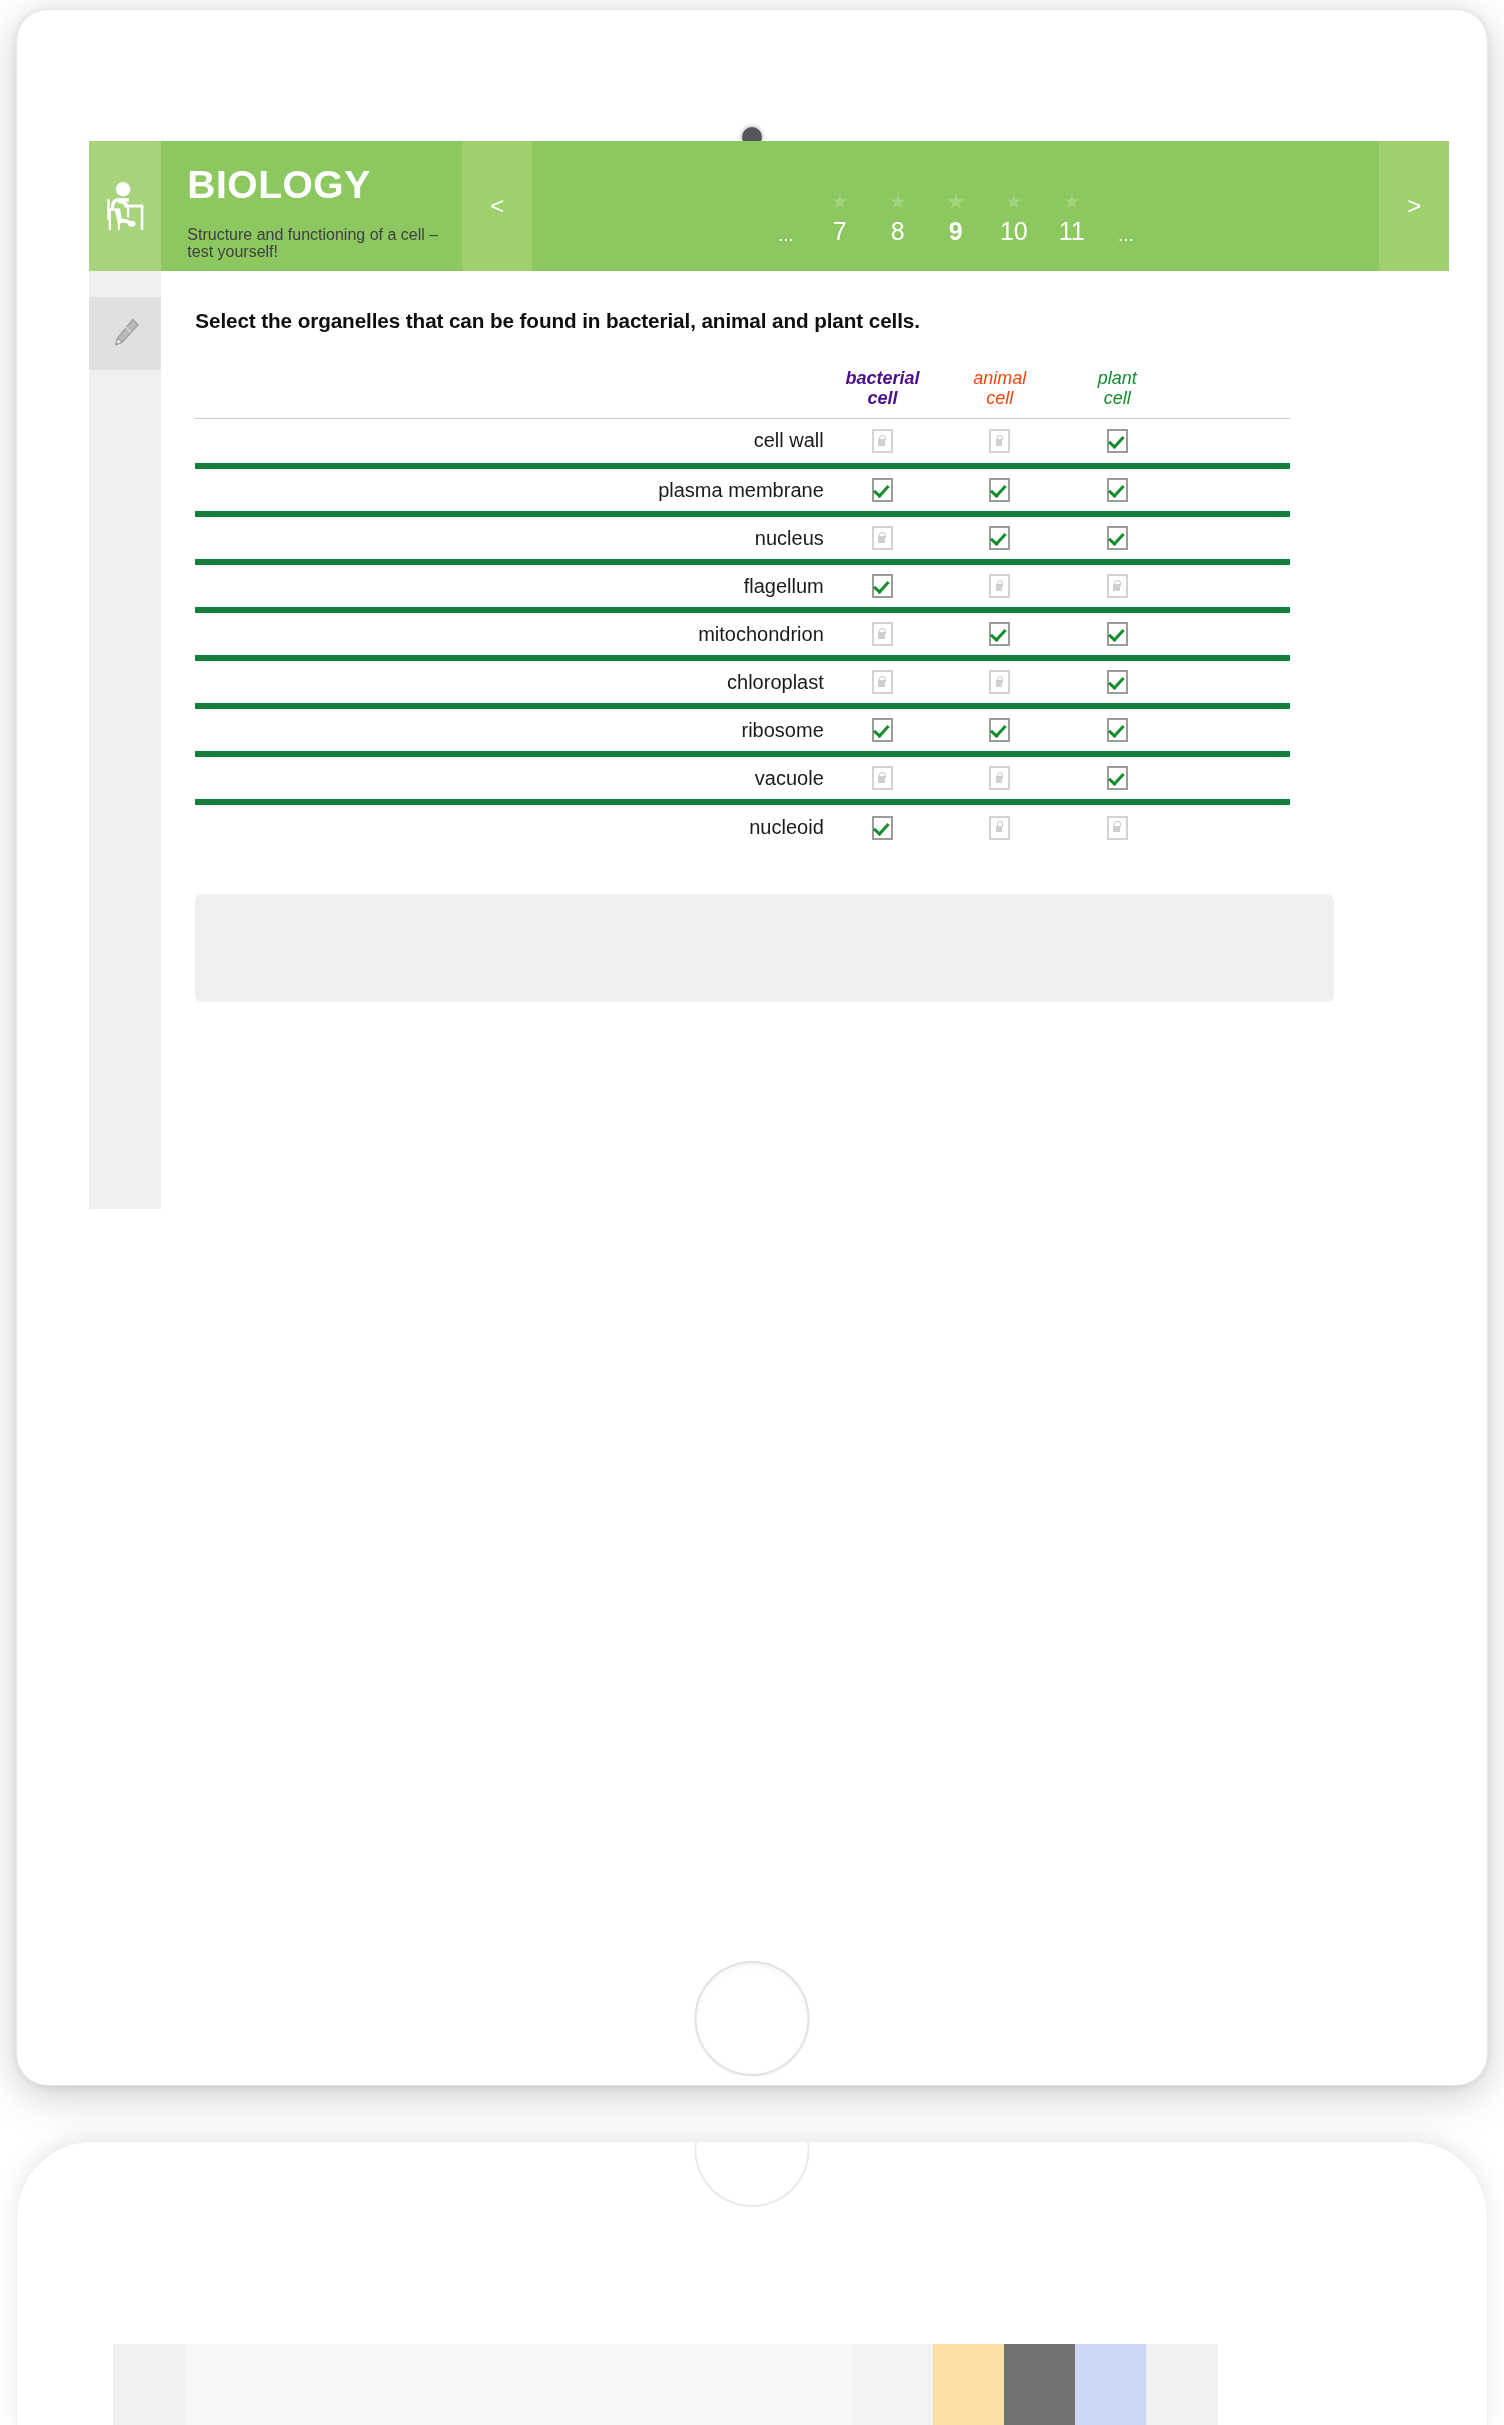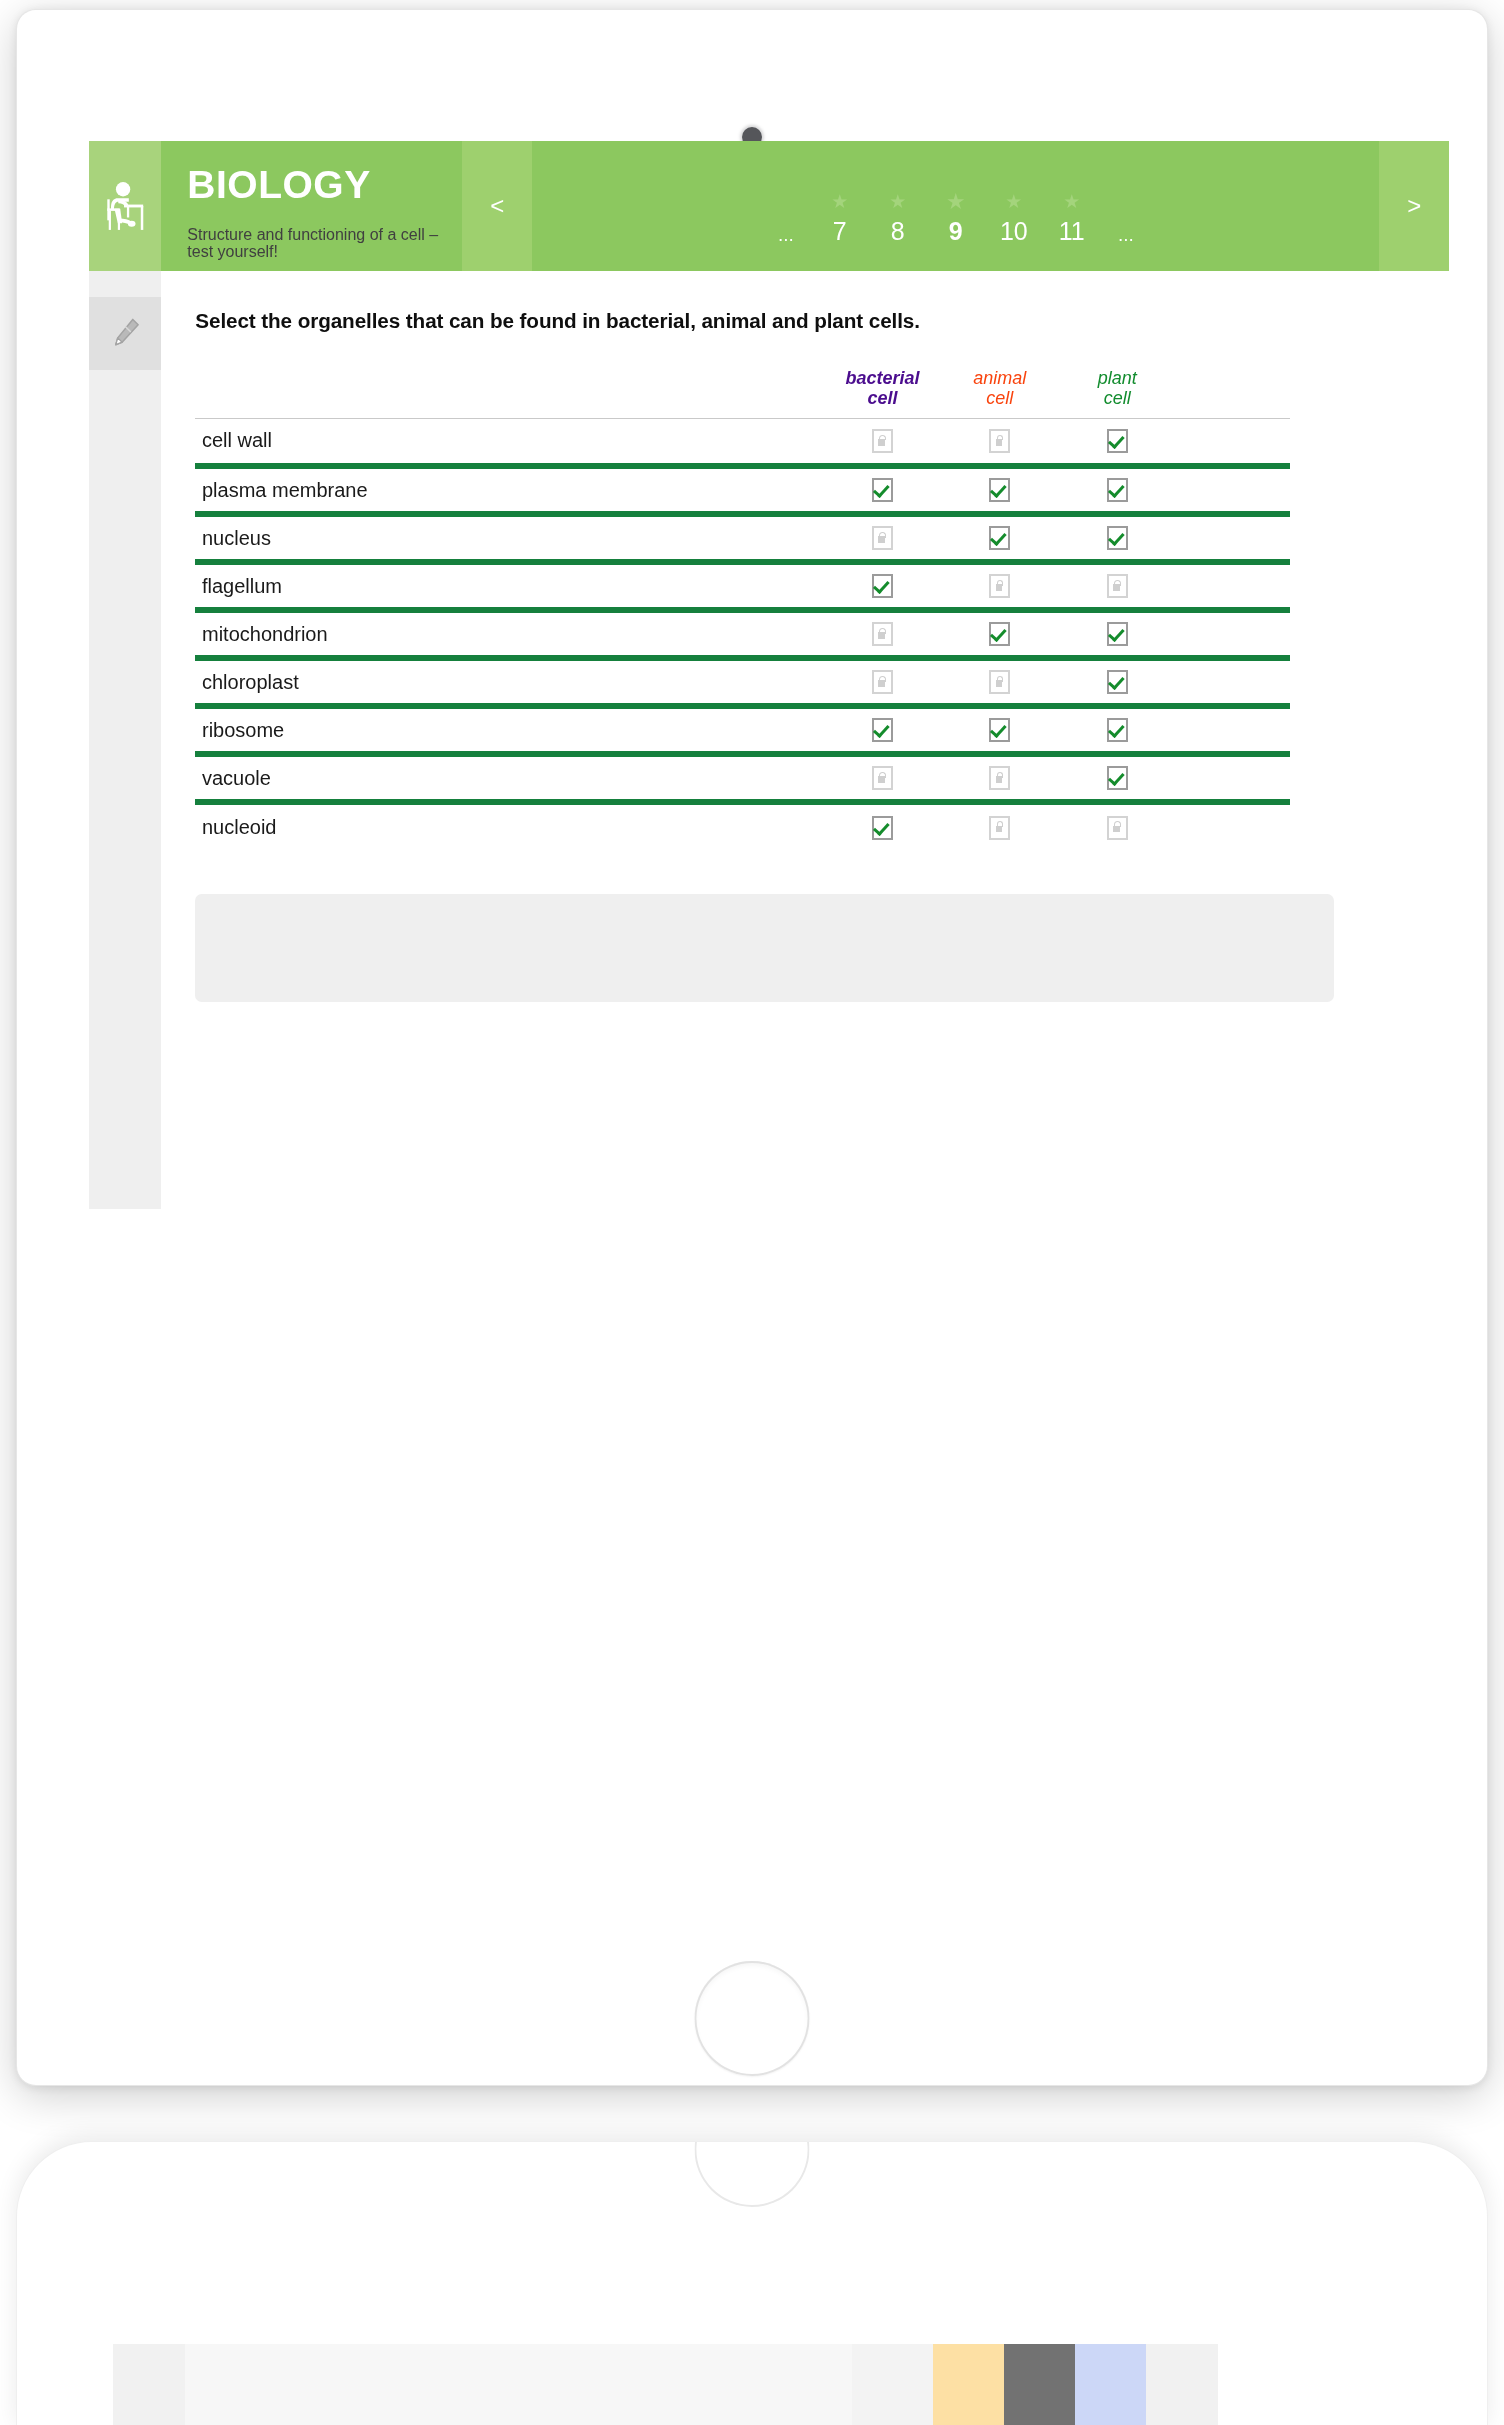--- a/index.html
+++ b/index.html
@@ -20,21 +20,21 @@
     background: #ffffff;
   }
 
   .tablet {
     position: absolute;
     left: 17.3px;
     top: 9.6px;
     width: 1470px;
     height: 2075px;
     background: #ffffff;
-    border-radius: 19px;
+    border-radius: 31px;
     box-shadow:
       0 0 0 1px #e6e6e6,
       0 9.6px 44px rgba(0,0,0,0.20),
       0 1.9px 9.6px rgba(0,0,0,0.10);
   }
 
   .camera {
     position: absolute;
     left: 50%;
     top: 117px;
@@ -228,20 +228,21 @@
   .ans-table th.colhead { width: 79px; text-align: center; }
   .ans-table th.tailspace { width: 77px; }
 
   .ans-table tbody tr { border-top: 6px solid #15803d; }
   .ans-table tbody tr:first-child { border-top: 1px solid #c9c9c9; }
   .ans-table td {
     height: 48px;
     font-size: 20px;
     color: #1a1a1a;
     vertical-align: middle;
+    text-align: right;
   }
   .ans-table td.label { padding-left: 6.7px; }
   .ans-table td.cell { text-align: center; }
 
   
   .cb {
     display: inline-block;
     width: 21px;
     height: 24px;
     vertical-align: middle;

